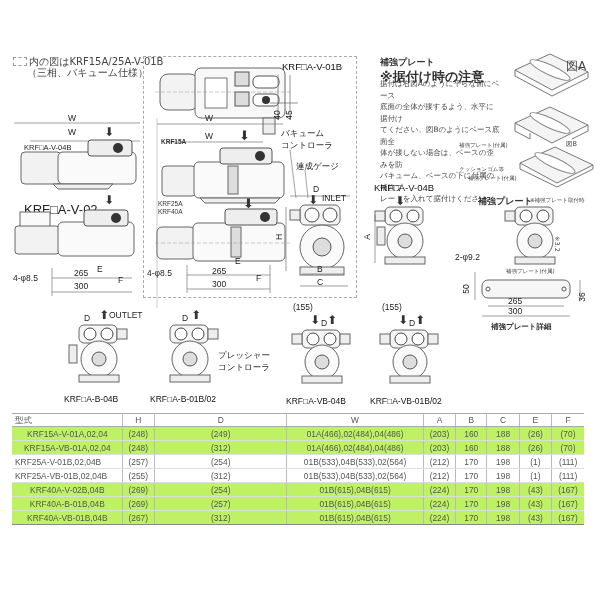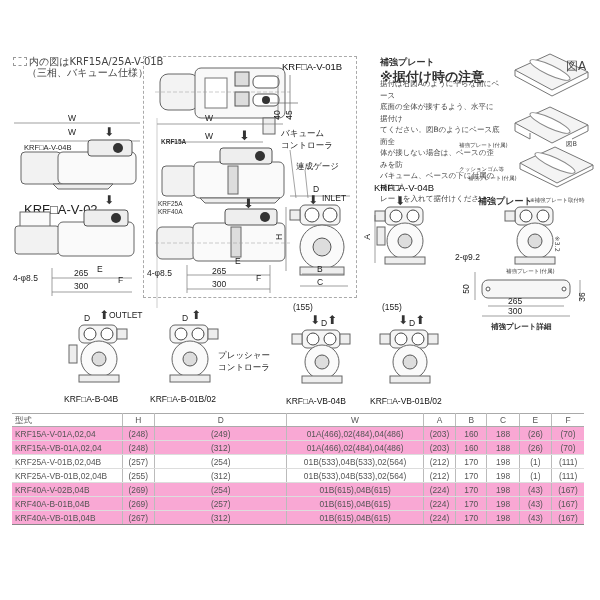--- a/index.html
+++ b/index.html
@@ -7,21 +7,21 @@
   .abs{position:absolute;}
   .t{font-size:10px;color:#444;white-space:nowrap;}
   .lbl{font-size:8.5px;color:#222;white-space:nowrap;font-family:"Liberation Sans",sans-serif;}
   .big{font-size:9.5px;color:#111;white-space:nowrap;font-family:"Liberation Sans",sans-serif;}
   .dashbox{position:absolute;border:1.2px dashed #aaa;}
   svg{position:absolute;overflow:visible;}
   table.spec{position:absolute;left:12px;top:413px;width:572px;border-collapse:collapse;font-family:"Liberation Sans",sans-serif;font-size:8.4px;color:#555;}
   table.spec th{font-weight:normal;height:12px;border-top:1px solid #aaa;border-bottom:1px solid #aaa;border-right:1px solid #bbb;text-align:center;padding:0;}
   table.spec td{height:13px;border-right:1px solid #bbb;border-bottom:1px solid #ddd;text-align:center;padding:0 2px;white-space:nowrap;}
   table.spec td.model, table.spec th.model{text-align:left;padding-left:3px;}
-  table.spec tr.gray td{background:#f9a8d4;}
+  table.spec tr.gray td{background:#bef264;text-align:center;}
   table.spec tr.grpstart td{border-top:1.5px solid #888;}
   table.spec tr.last td{border-bottom:1px solid #888;}
   table.spec td:last-child, table.spec th:last-child{border-right:none;}
   .note p{margin:0;line-height:11.5px;font-size:7.5px;color:#444;}
 </style>
 </head>
 <body>
 
 <div class="abs" style="left:13px;top:57px;width:12px;height:7px;border:1px dashed #999;"></div>
 <div class="abs t" style="left:29px;top:55px;">内の図はKRF15A/25A-V-01B</div>

